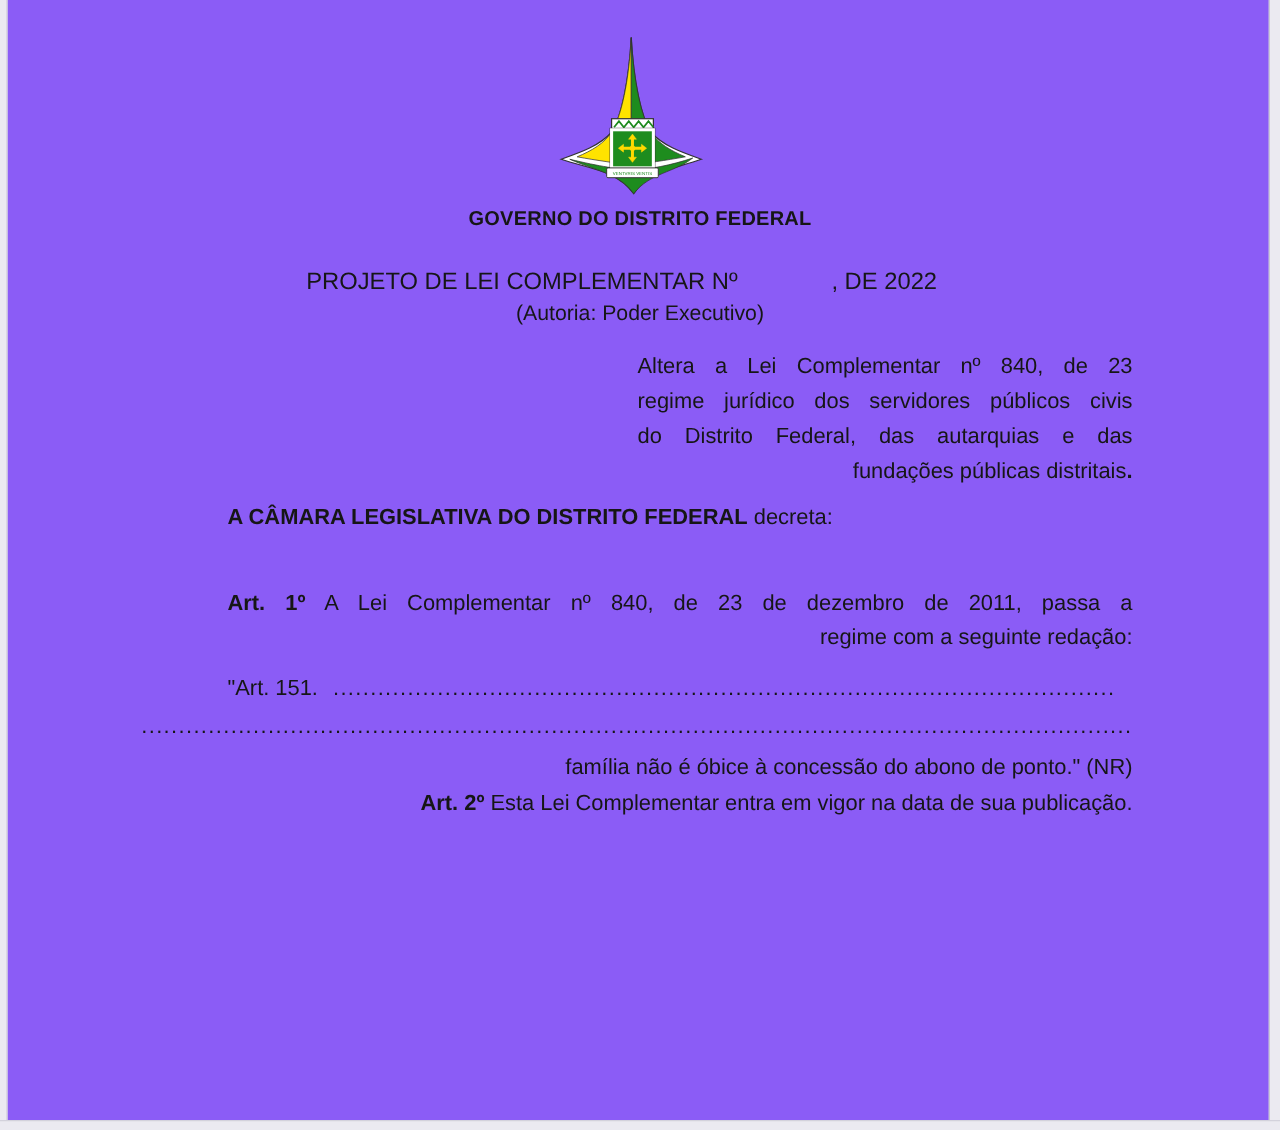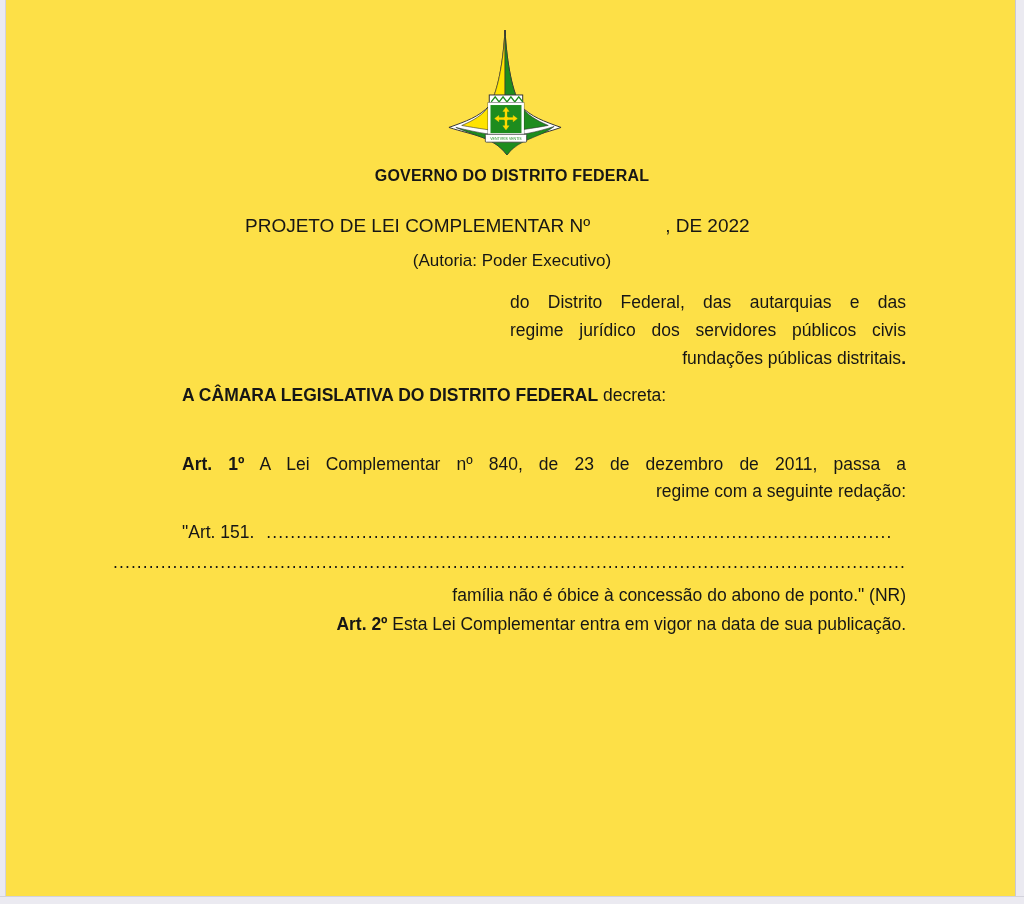--- a/index.html
+++ b/index.html
@@ -1,31 +1,31 @@
 <!DOCTYPE html>
 <html><head>
 <meta charset="utf-8">
 <style>
   html,body{margin:0;padding:0;background:#fff;}
   .page{
-    position:relative;width:1024px;height:904px;background:#fde047;
+    position:relative;width:1024px;height:904px;background:#8b5cf6;
     font-family:"Liberation Sans","DejaVu Sans",sans-serif;color:#161616;
     overflow:hidden;
   }
   .edge{position:absolute;background:#ebeaf1;}
   .edge-left{left:0;top:0;bottom:0;width:5px;border-right:1px solid #d3d2dc;}
   .edge-right{right:0;top:0;bottom:0;width:8px;border-left:1px solid #c9c8d3;}
   .edge-bottom{left:0;right:0;bottom:0;height:7px;border-top:1px solid #d3d2dc;}
 
   .crest{display:block;margin:28px auto 0;position:relative;left:-7px;}
 
   .org{text-align:center;font-weight:700;font-size:16px;letter-spacing:.2px;margin-top:8px;line-height:20px;}
   .title{margin-top:28px;padding-left:245px;font-weight:400;font-size:19px;line-height:24px;white-space:nowrap;}
   .num-gap{display:inline-block;width:75px;}
-  .subtitle{text-align:center;font-size:17px;margin-top:12px;line-height:22px;}
+  .subtitle{text-align:center;font-size:17px;margin-top:2px;line-height:22px;}
 
   .content{margin:0 118px 0 113px;font-size:17.5px;}
   .ementa{margin:16px 0 0 397px;width:396px;line-height:28px;}
   .line{display:block;text-align:right;}
   .j{text-align:justify;text-align-last:justify;}
   .body-par{line-height:27px;}
   .indent{padding-left:69px;margin-top:42px;}
   .b{font-weight:700;}
 
   .decreta{margin-top:10px;}
@@ -83,22 +83,23 @@
 
   <div class="title">
     <span>PROJETO DE LEI COMPLEMENTAR Nº</span><span class="num-gap"></span><span>, DE 2022</span>
   </div>
 
   <div class="subtitle">(Autoria: Poder Executivo)</div>
 
   <div class="content">
 
     <div class="ementa">
+      <span class="line j">Altera a Lei Complementar nº 840, de 23</span>
+      <span class="line j">regime jurídico dos servidores públicos civis</span>
       <span class="line j">do Distrito Federal, das autarquias e das</span>
-      <span class="line j">regime jurídico dos servidores públicos civis</span>
       <span class="line"><span>fundações públicas distritais</span><span class="b">.</span></span>
     </div>
 
     <div class="body-par decreta indent">
       <span class="b">A CÂMARA LEGISLATIVA DO DISTRITO FEDERAL</span><span> decreta:</span>
     </div>
 
     <div class="body-par art1">
       <span class="line j indent"><span class="b">Art. 1º</span><span> A Lei Complementar nº 840, de 23 de dezembro de 2011, passa a</span></span>
       <span class="line">regime com a seguinte redação:</span>

